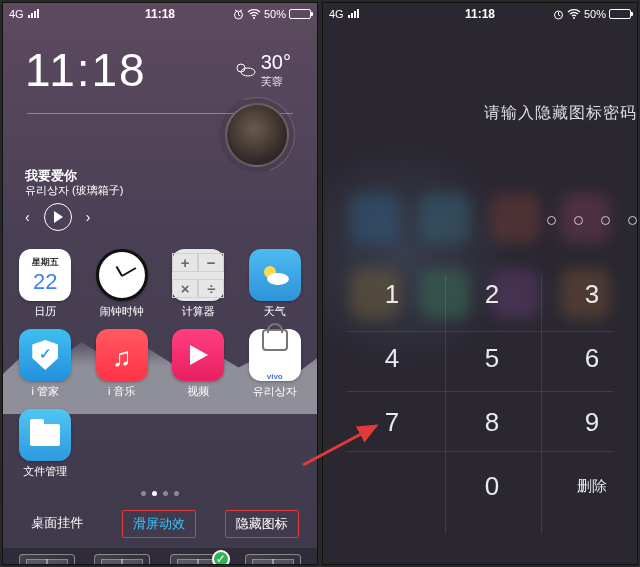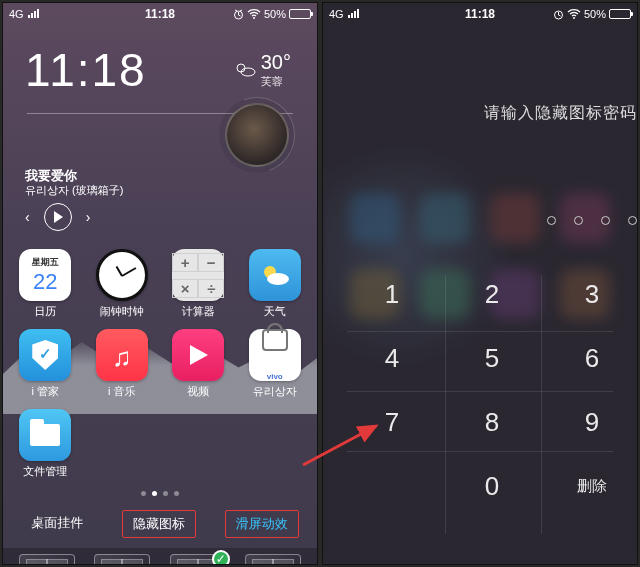--- a/index.html
+++ b/index.html
@@ -306,22 +306,22 @@
 
   <div class="dots">
     <span></span>
       <span class="active"></span>
       <span></span>
       <span></span>
   </div>
 
   <div class="tabs">
     <div class="tab">桌面挂件</div>
+    <div class="tab hl1">滑屏动效</div>
     <div class="tab hl2">隐藏图标</div>
-    <div class="tab hl1">滑屏动效</div>
   </div>
 
   <div class="transitions">
     <div class="trans">
       <div class="trans-icon"></div>
       <span>推压</span>
     </div>
     <div class="trans">
       <div class="trans-icon"></div>
       <span>旋转</span>

